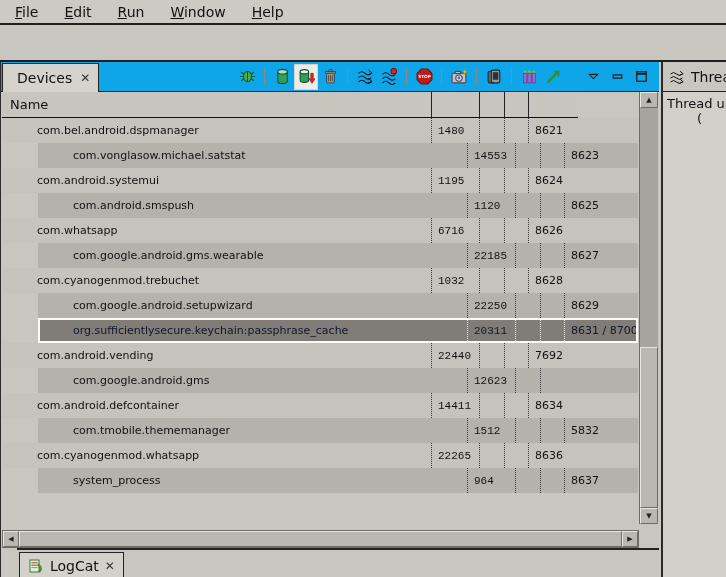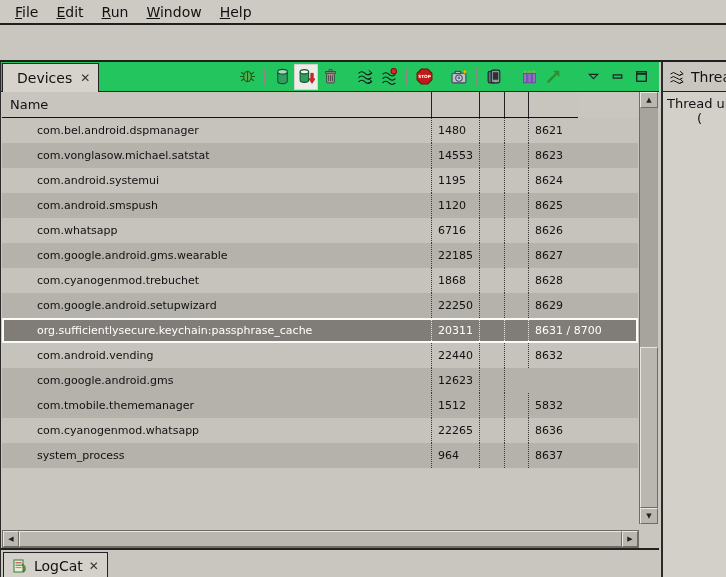--- a/index.html
+++ b/index.html
@@ -2,32 +2,32 @@
 <html><head>
 <meta charset="utf-8">
 <style>
   html,body{margin:0;padding:0;}
   body{width:726px;height:577px;position:relative;overflow:hidden;
        font-family:"DejaVu Sans","Liberation Sans",sans-serif;
        background:#cbc8c2;color:#111;}
   
   .menubar{position:absolute;left:0;top:0;width:726px;height:25px;
            background:#cdcac4;border-bottom:2px solid #1f1f1f;box-sizing:border-box;
-           display:flex;align-items:center;padding-left:6px;font-size:14px;}
+           display:flex;align-items:center;padding-left:6px;font-size:14px;gap:8px;}
   .menu-item{padding:2px 9px;cursor:default;}
   .menu-item u{text-decoration:underline;}
   
   .band{position:absolute;left:0;top:25px;width:726px;height:37px;
         background:#c9c6c0;border-bottom:2px solid #1f1f1f;box-sizing:border-box;}
   
   .main{position:absolute;left:0;top:62px;width:726px;height:515px;}
   .left-col{position:absolute;left:0;top:0;width:660px;height:515px;
             border-left:1px solid #2a2a2a;box-sizing:border-box;}
   
-  .tabrow{position:absolute;left:0;top:0;width:659px;height:30px;background:#22c55e;
+  .tabrow{position:absolute;left:0;top:0;width:659px;height:30px;background:#0ea5e9;
           border-bottom:1px solid #222;box-sizing:border-box;}
   .view-tab{position:absolute;left:1px;top:1px;height:29px;background:#d6d3cd;
             border:1px solid #222;border-bottom:none;box-sizing:border-box;
             display:flex;align-items:center;padding:0 8px;font-size:14px;gap:6px;}
   .view-tab .close{font-size:12px;color:#333;margin-left:2px;}
   .view-toolbar{position:absolute;right:8px;top:0;height:29px;display:flex;align-items:center;gap:2px;}
   .tbtn{width:22px;height:24px;display:flex;align-items:center;justify-content:center;}
   .tbtn svg{width:17px;height:17px;}
   .tbtn.hilite{background:#eeece7;outline:1px solid #d6d3cd;}
   .tsep{width:1px;height:17px;background:#8b8882;margin:0 4px;}
@@ -38,28 +38,28 @@
          border-bottom:1px solid #111;box-sizing:border-box;display:flex;font-size:13px;}
   .thead .hc{height:100%;box-sizing:border-box;display:flex;align-items:center;}
   .hc-name{width:429px;padding-left:8px;}
   .hc-pid{width:48px;border-left:1px solid #222;}
   .hc-c3{width:25px;border-left:1px solid #222;}
   .hc-c4{width:24px;border-left:1px solid #222;}
   .hc-port{flex:1;border-left:1px solid #222;}
   .rows{position:absolute;left:0;top:26px;width:636px;height:400px;}
   .trow{height:25px;display:flex;font-size:11px;box-sizing:border-box;}
   .trow.light{background:#c6c3bd;}
-  .trow.dark{background:#b5b2ac;}
+  .trow.dark{background:#b5b2ac;margin-left:36px;}
   .trow .c{height:100%;box-sizing:border-box;display:flex;align-items:center;overflow:hidden;white-space:nowrap;}
   .c-name{width:429px;padding-left:35px;}
-  .c-pid{width:48px;border-left:1px dotted #3c3c3c;padding-left:6px;}
+  .c-pid{width:48px;border-left:1px dotted #3c3c3c;padding-left:6px;font-family:Liberation Mono, monospace;}
   .c-c3{width:25px;border-left:1px dotted #3c3c3c;}
   .c-c4{width:24px;border-left:1px dotted #3c3c3c;}
   .c-port{flex:1;border-left:1px dotted #3c3c3c;padding-left:6px;}
-  .trow.sel{background:#807d78;color:#ffffff;outline:2px solid #fafaf7;outline-offset:-2px;}
+  .trow.sel{background:#807d78;color:#0f172a;outline:2px solid #fafaf7;outline-offset:-2px;}
   .trow.sel .c{border-left-color:#e8e8e4;}
   .gap-below{position:absolute;left:0;top:426px;width:636px;height:12px;background:#c9c6c0;}
   
   .vscroll{position:absolute;left:637px;top:0;width:19px;height:432px;background:#a7a39d;
            border-left:1px solid #6f6c66;box-sizing:border-box;}
   .sbtn{position:absolute;left:0;width:18px;height:16px;background:#bab7b1;
         border:1px solid;border-color:#e8e6e1 #6f6c66 #6f6c66 #e8e6e1;box-sizing:border-box;
         display:flex;align-items:center;justify-content:center;font-size:7px;color:#222;}
   .sbtn.up{top:0;} .sbtn.down{bottom:0;}
   .vthumb{position:absolute;left:0;top:59%;width:18px;height:calc(41% - 16px);background:#bab7b1;
@@ -67,21 +67,21 @@
   .hscroll{position:absolute;left:0;top:438px;width:637px;height:18px;background:#a7a39d;
            border:1px solid #6f6c66;box-sizing:border-box;}
   .hbtn{position:absolute;top:0;width:16px;height:16px;background:#bab7b1;
         border:1px solid;border-color:#e8e6e1 #6f6c66 #6f6c66 #e8e6e1;box-sizing:border-box;
         display:flex;align-items:center;justify-content:center;font-size:7px;color:#222;}
   .hbtn.left{left:0;} .hbtn.right{right:0;}
   .hthumb{position:absolute;left:16px;top:0;right:16px;height:16px;background:#bab7b1;
           border:1px solid;border-color:#e8e6e1 #6f6c66 #6f6c66 #e8e6e1;box-sizing:border-box;}
   .corner{position:absolute;left:637px;top:432px;width:19px;height:26px;background:#c9c6c0;}
   
-  .logcat-bar{position:absolute;left:0;top:486px;width:659px;height:29px;background:#c9c6c0;
+  .logcat-bar{position:absolute;left:16px;top:486px;width:659px;height:29px;background:#c9c6c0;
               border-top:2px solid #222;box-sizing:border-box;}
   .logcat-tab{position:absolute;left:2px;top:2px;height:27px;background:#d4d1cb;
               border:1px solid #222;border-bottom:none;box-sizing:border-box;
               display:flex;align-items:center;gap:6px;padding:0 8px;font-size:14px;}
   .logcat-tab svg{width:16px;height:16px;}
   .logcat-tab .close{font-size:12px;color:#333;}
   
   .sash{position:absolute;left:659px;top:0;width:4px;height:515px;background:#cbc8c2;
         border-right:2px solid #2a2a2a;box-sizing:border-box;}
   .right-col{position:absolute;left:663px;top:0;width:63px;height:515px;background:#c9c6c0;overflow:hidden;}
@@ -289,21 +289,21 @@
           </div>
           <div class="trow dark">
             <div class="c c-name">com.google.android.gms.wearable</div>
             <div class="c c-pid">22185</div>
             <div class="c c-c3"></div>
             <div class="c c-c4"></div>
             <div class="c c-port">8627</div>
           </div>
           <div class="trow light">
             <div class="c c-name">com.cyanogenmod.trebuchet</div>
-            <div class="c c-pid">1868</div>
+            <div class="c c-pid">1032</div>
             <div class="c c-c3"></div>
             <div class="c c-c4"></div>
             <div class="c c-port">8628</div>
           </div>
           <div class="trow dark">
             <div class="c c-name">com.google.android.setupwizard</div>
             <div class="c c-pid">22250</div>
             <div class="c c-c3"></div>
             <div class="c c-c4"></div>
             <div class="c c-port">8629</div>
@@ -313,27 +313,34 @@
             <div class="c c-pid">20311</div>
             <div class="c c-c3"></div>
             <div class="c c-c4"></div>
             <div class="c c-port">8631 / 8700</div>
           </div>
           <div class="trow light">
             <div class="c c-name">com.android.vending</div>
             <div class="c c-pid">22440</div>
             <div class="c c-c3"></div>
             <div class="c c-c4"></div>
-            <div class="c c-port">8632</div>
+            <div class="c c-port">7692</div>
           </div>
           <div class="trow dark">
             <div class="c c-name">com.google.android.gms</div>
             <div class="c c-pid">12623</div>
             <div class="c c-c3"></div>
             <div class="c c-c4"></div>
+          </div>
+          <div class="trow light">
+            <div class="c c-name">com.android.defcontainer</div>
+            <div class="c c-pid">14411</div>
+            <div class="c c-c3"></div>
+            <div class="c c-c4"></div>
+            <div class="c c-port">8634</div>
           </div>
           <div class="trow dark">
             <div class="c c-name">com.tmobile.thememanager</div>
             <div class="c c-pid">1512</div>
             <div class="c c-c3"></div>
             <div class="c c-c4"></div>
             <div class="c c-port">5832</div>
           </div>
           <div class="trow light">
             <div class="c c-name">com.cyanogenmod.whatsapp</div>

